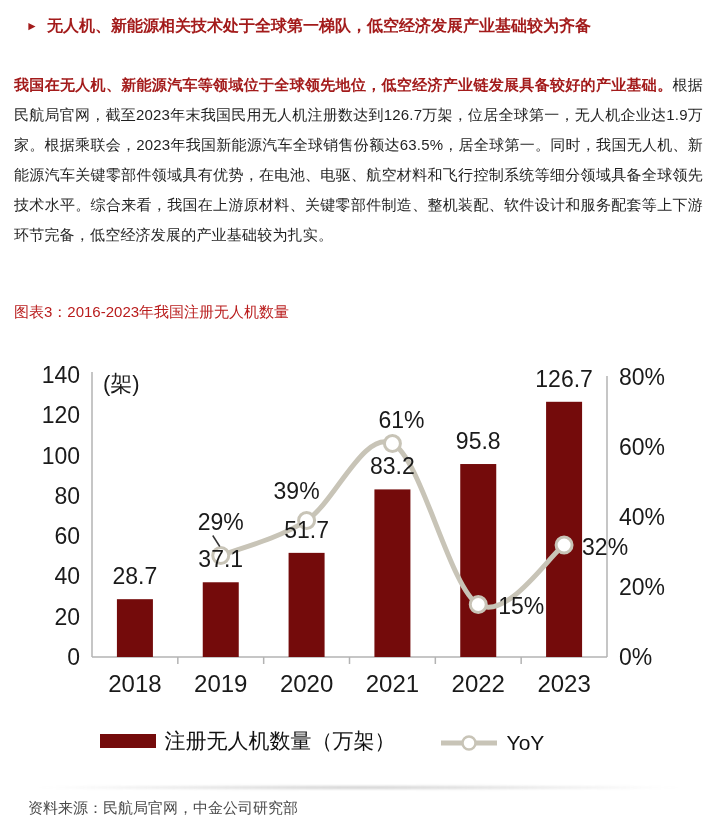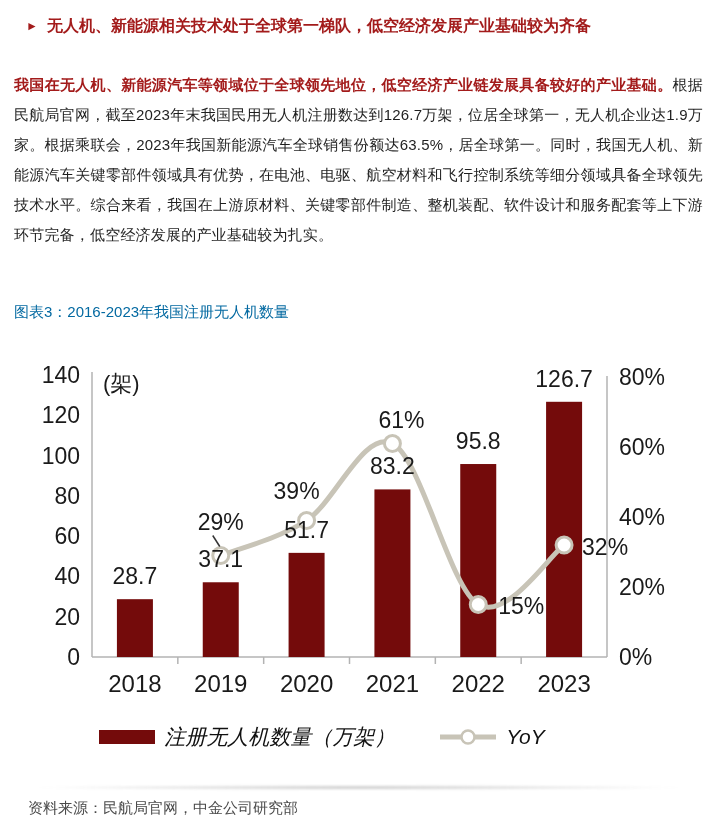--- a/index.html
+++ b/index.html
@@ -7,26 +7,26 @@
        font-family:"Liberation Sans",sans-serif;color:#1f1f1f;}
   .abs{position:absolute;}
   
   .sec-header{top:15px;left:14px;width:690px;font-size:16px;font-weight:bold;line-height:22px;}
   .sec-header .bullet{font-size:12px;margin-right:9px;position:relative;top:-1px;}
   
   .para{top:70px;left:14px;width:689px;font-size:15px;line-height:30px;
         text-align:justify;letter-spacing:.2px;}
   .para .lead{font-weight:bold;}
   
-  .caption{top:303px;left:14px;width:690px;font-size:15px;color:#0369a1;}
+  .caption{top:303px;left:14px;width:690px;font-size:15px;color:#b91c1c;}
   
   .chart-wrap{top:348px;left:0;width:717px;height:370px;}
   
-  .legend{top:719px;left:0;width:644px;height:36px;display:flex;align-items:center;
-          justify-content:center;gap:44px;font-style:italic;}
+  .legend{top:719px;left:0;width:644px;height:36px;display:flex;align-items:flex-end;
+          justify-content:center;gap:44px;}
   .legend-item{display:flex;align-items:center;gap:9px;font-size:21px;color:#111;}
   .legend .swatch{display:inline-block;width:56px;height:14px;}
   
   .divider{top:785px;left:24px;right:24px;height:5px;border-radius:3px;
            background:radial-gradient(50% 50% at 50% 50%, rgba(110,110,110,.38), rgba(110,110,110,0) 97%);
            filter:blur(1px);}
   
   .source{top:799px;left:28px;width:690px;font-size:15px;color:#4a4a4a;}
 </style>
 </head>

